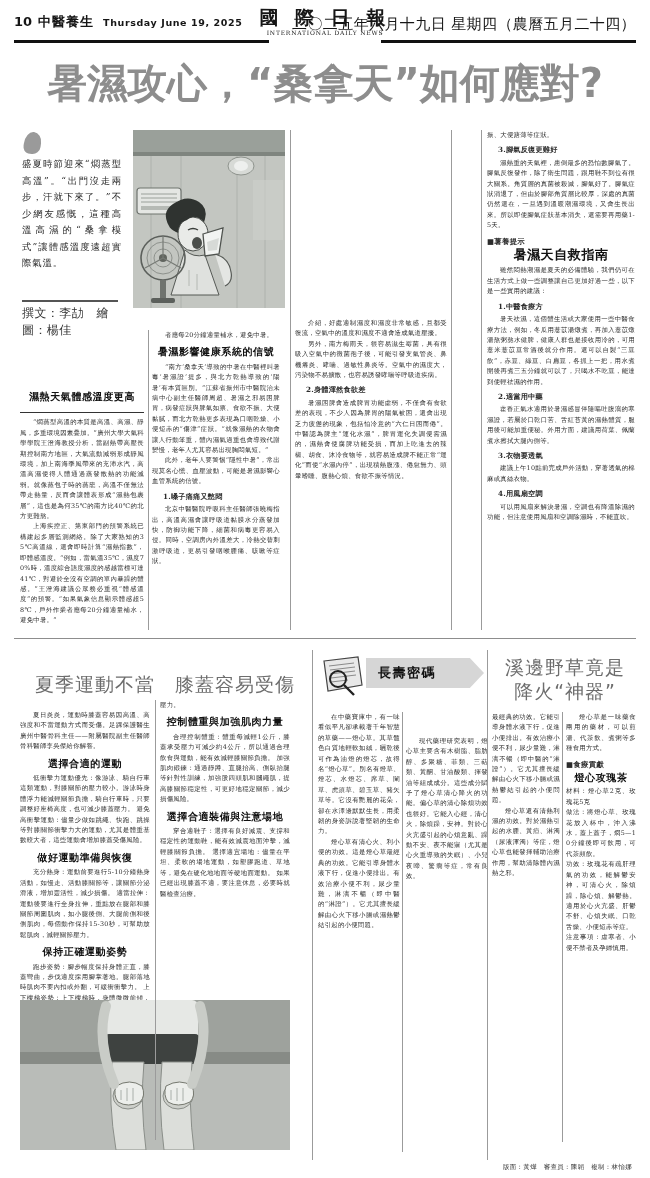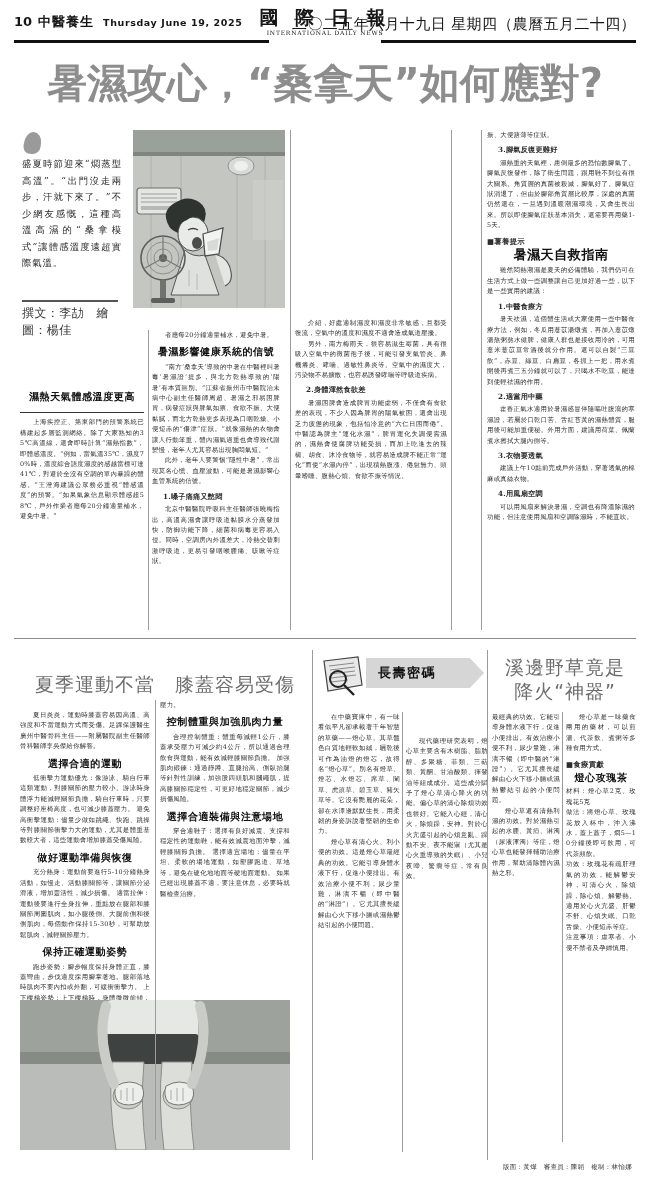--- a/index.html
+++ b/index.html
@@ -206,20 +206,21 @@
     </svg>
   </div>
 
   <div class="vrule" style="left:148px;top:330px;height:300px;"></div>
   <div class="vrule" style="left:290px;top:130px;height:500px;"></div>
   <div class="vrule" style="left:451px;top:130px;height:500px;"></div>
   <div class="vrule" style="left:481px;top:130px;height:500px;"></div>
 
   <div class="col ctext" id="col1">
     <div class="sub-h ul">濕熱天氣體感溫度更高</div>
+    <p>“燜蒸型高溫的本質是高溫、高濕、靜風，多重環境因素疊加。”廣州大學大氣科學學院王澄海教授分析，當副熱帶高壓長期控制南方地區，大氣流動減弱形成靜風環境，加上南海季風帶來的充沛水汽，高溫高濕使得人體通過蒸發散熱的功能減弱。就像蒸包子時的蒸籠，高溫不僅無法帶走熱量，反而會讓體表形成“濕熱包裹層”，這也是為何35℃的南方比40℃的北方更難熬。</p>
     <p>上海疾控正、第東部門的預警系統已構建起多層監測網絡。除了大家熟知的35℃高溫線，還會即時計算“濕熱指數”，即體感溫度。“例如，當氣溫35℃，濕度70%時，溫度綜合語度濕度的感越當標可達41℃，對避於全沒有空調的單內暴躁的體感。”王澄海建議公眾務必重視“體感溫度”的預警。“如果氣象信息顯示體感超58℃，戶外作業者應每20分鐘適量補水，避免中暑。”</p>
   </div>
 
   <div class="col ctext" id="col2">
     <p>者應每20分鐘適量補水，避免中暑。</p>
     <div class="sub-h">暑濕影響健康系統的信號</div>
     <p>“南方‘桑拿天’導致的中暑在中醫裡叫暑毒‘暑濕證’提多，與北方乾熱導致的‘陽暑’有本質區別。”江蘇省振州市中醫院治未病中心副主任醫師周超、暑濕之邪易困脾胃，病發症狀與脾氣如票、食欲不振、大便黏膩，而北方乾熱更多表現為口咽乾燥、小便短赤的“傷津”症狀。“就像濕熱的衣物會讓人行動笨重，體內濕氣過重也會導致代謝變慢，老年人尤其容易出現胸悶氣短。”</p>
     <p>此外，老年人要警惕“隱性中暑”，常出現莫名心慌、血壓波動，可能是暑濕影響心血管系統的信號。</p>
     <div class="num-h">1.嗓子痛痛又憋悶</div>
     <p>北京中醫醫院呼吸科主任醫師張曉梅指出，高溫高濕會讓呼吸道黏膜水分蒸發加快，防御功能下降，細菌和病毒更容易入侵。同時，空調房內外溫差大，冷熱交替刺激呼吸道，更易引發咽喉腫痛、咳嗽等症狀。</p>

